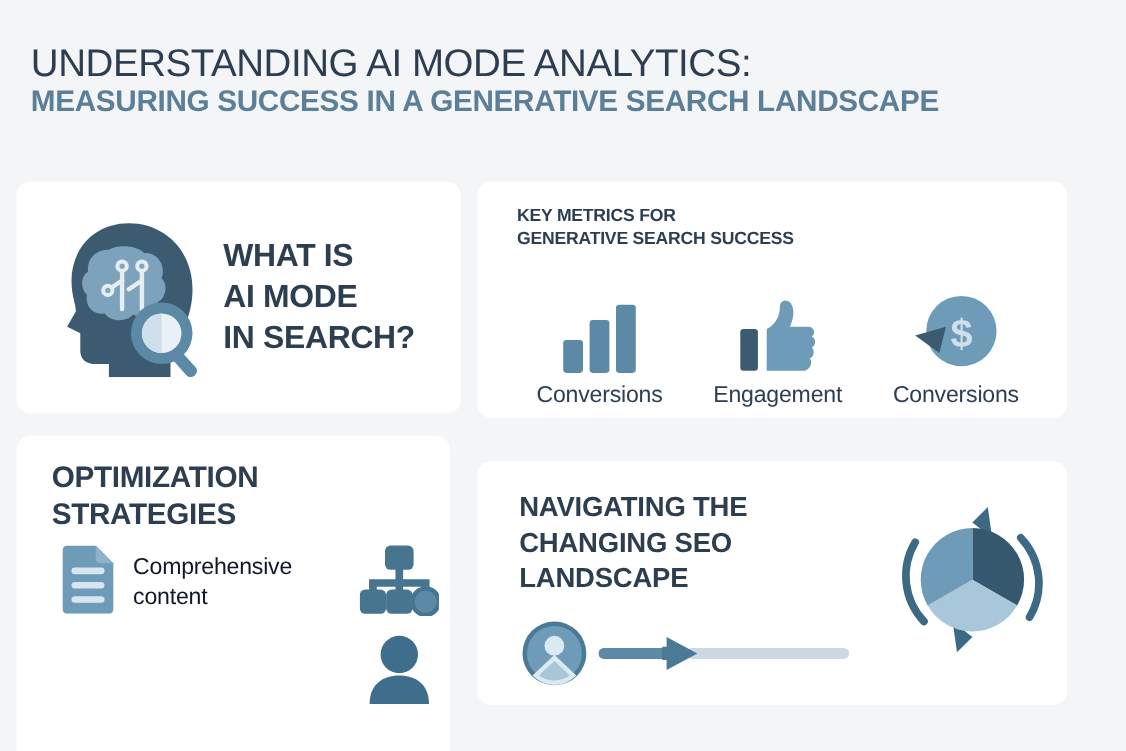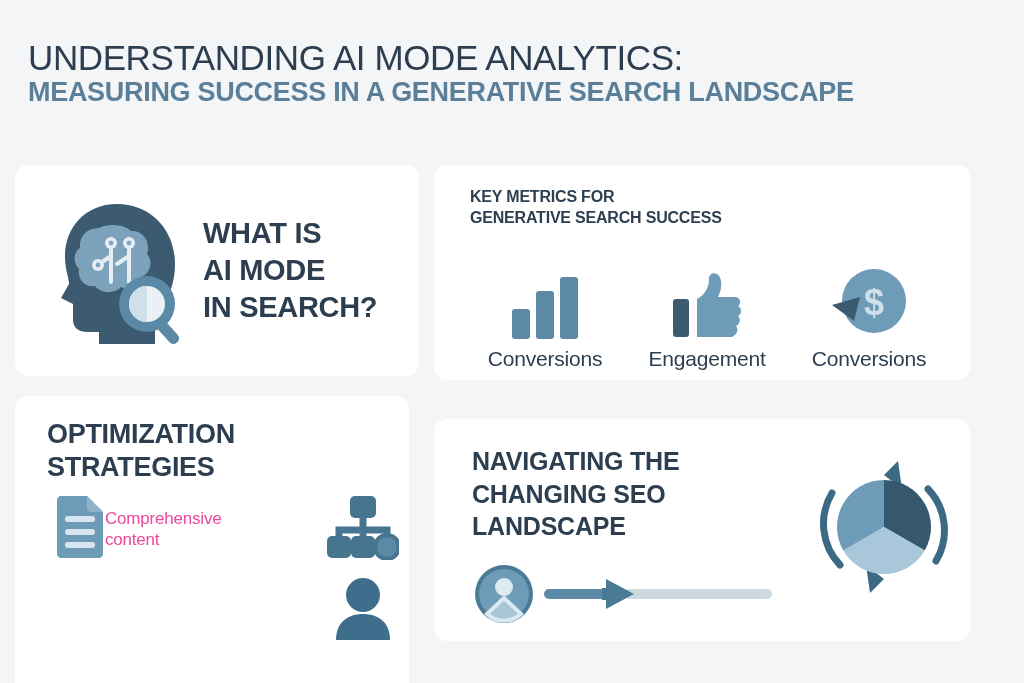--- a/index.html
+++ b/index.html
@@ -156,22 +156,23 @@
   .opt-row {
     position: absolute;
     display: flex;
     align-items: center;
   }
 
   #opt-row-1 { left: 36px; top: 100px; }
   #opt-row-2 { left: 36px; top: 178px; }
 
   .opt-text {
-    font-size: 17px;
-    color: #ec4899;
+    margin-left: 16px;
+    font-size: 21px;
+    color: #0f172a;
     line-height: 1.26;
     letter-spacing: -0.2px;
   }
 
   #opt-side-hierarchy {
     position: absolute;
     left: 312px;
     top: 98px;
   }
 

